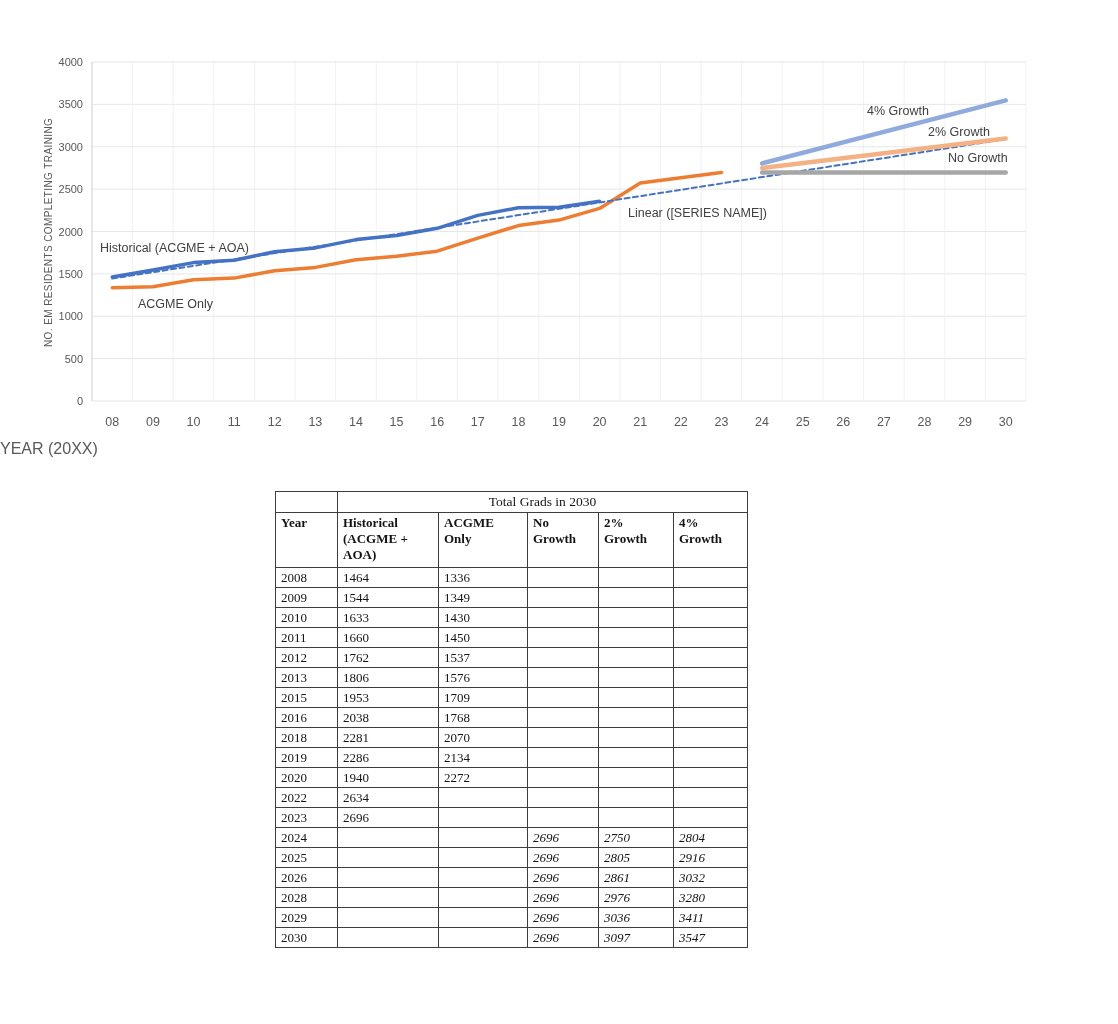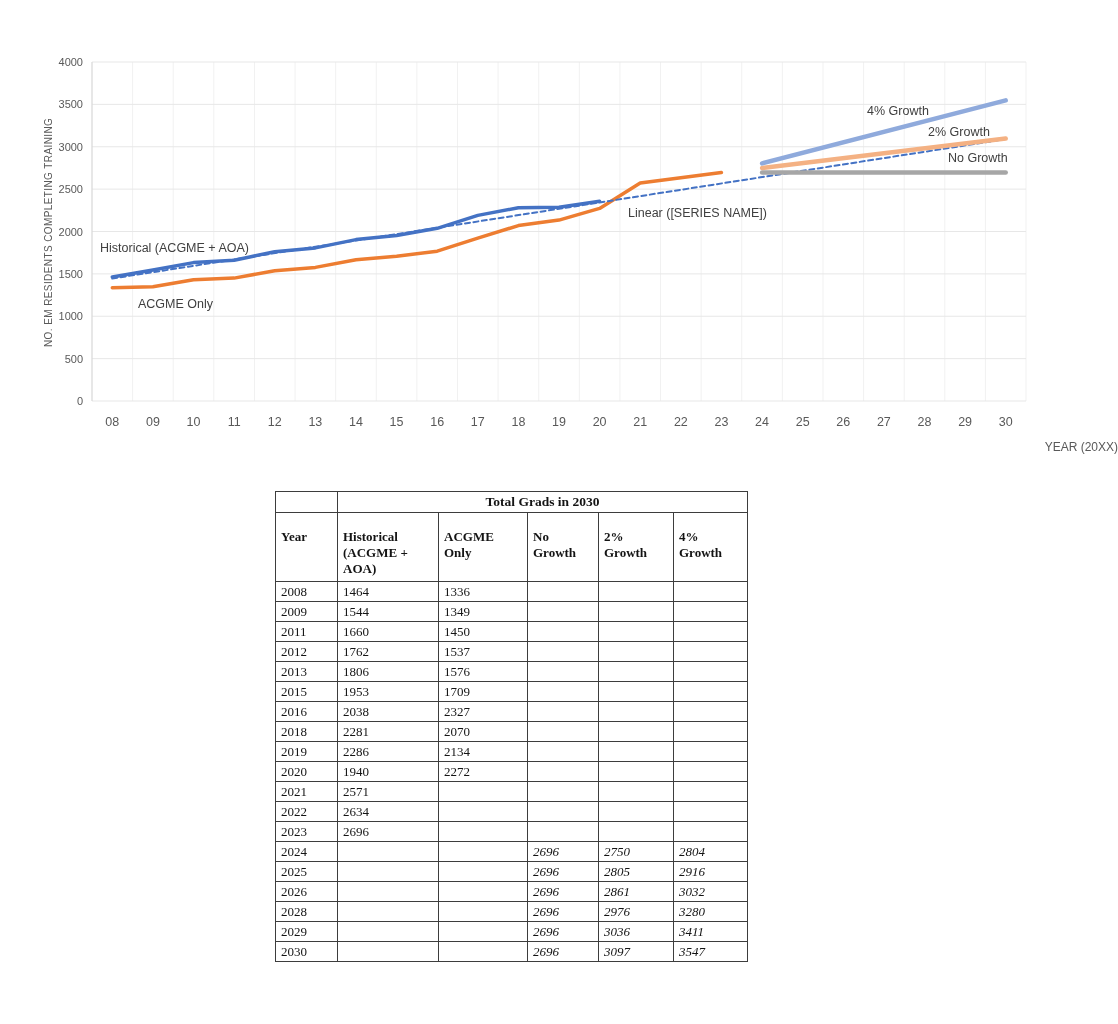--- a/index.html
+++ b/index.html
@@ -1,30 +1,30 @@
 <!DOCTYPE html>
 <html><head>
 <meta charset="utf-8">
 <style>
   html,body{margin:0;padding:0;background:#fff;}
   .page{position:relative;width:1118px;height:1024px;background:#ffffff;overflow:hidden;
         font-family:"Liberation Sans",sans-serif;}
   svg text{font-family:"Liberation Sans",sans-serif;}
   .y-title{position:absolute;left:43px;top:347px;transform:rotate(-90deg);transform-origin:0 0;
            font-size:10px;color:#595959;white-space:nowrap;letter-spacing:.4px;}
-  .x-title{position:absolute;left:0;top:440px;width:1118px;text-align:right;
-           font-size:12px;color:#595959;}
+  .x-title{position:absolute;left:0;top:440px;width:1118px;text-align:left;
+           font-size:16px;color:#595959;}
   .tbl{position:absolute;left:275px;top:491px;}
   table{border-collapse:collapse;table-layout:fixed;width:472px;
         font-family:"Liberation Serif",serif;font-size:13px;color:#141414;}
   td,th{border:1px solid #3d3d3d;padding:0 5px;vertical-align:top;text-align:left;
         overflow:hidden;white-space:normal;}
   .title-row td{height:20px;line-height:20px;}
-  .title-cell{text-align:center;font-weight:bold;font-size:13.5px;}
-  .hdr th{font-weight:bold;line-height:16px;padding-top:16px;height:52px;}
+  .title-cell{text-align:center;font-weight:normal;font-size:13.5px;}
+  .hdr th{font-weight:bold;line-height:16px;padding-top:2px;height:52px;}
   tbody tr{height:20px;margin-left:32px;}
   tbody td{line-height:19px;}
   .it{font-style:italic;}
 </style>
 </head>
 <body>
 
 <div class="page">
   <svg id="chart" width="1118" height="470" viewBox="0 0 1118 470">
       <line x1="92" y1="62" x2="92" y2="401" stroke="#F1F1F1" stroke-width="1"></line>
@@ -143,20 +143,28 @@
           </tr>
           <tr>
             <td>2009</td>
             <td>1544</td>
             <td>1349</td>
             <td></td>
             <td></td>
             <td></td>
           </tr>
           <tr>
+            <td>2010</td>
+            <td>1633</td>
+            <td>1430</td>
+            <td></td>
+            <td></td>
+            <td></td>
+          </tr>
+          <tr>
             <td>2011</td>
             <td>1660</td>
             <td>1450</td>
             <td></td>
             <td></td>
             <td></td>
           </tr>
           <tr>
             <td>2012</td>
             <td>1762</td>
@@ -177,21 +185,21 @@
             <td>2015</td>
             <td>1953</td>
             <td>1709</td>
             <td></td>
             <td></td>
             <td></td>
           </tr>
           <tr>
             <td>2016</td>
             <td>2038</td>
-            <td>2327</td>
+            <td>1768</td>
             <td></td>
             <td></td>
             <td></td>
           </tr>
           <tr>
             <td>2018</td>
             <td>2281</td>
             <td>2070</td>
             <td></td>
             <td></td>
@@ -202,28 +210,20 @@
             <td>2286</td>
             <td>2134</td>
             <td></td>
             <td></td>
             <td></td>
           </tr>
           <tr>
             <td>2020</td>
             <td>1940</td>
             <td>2272</td>
-            <td></td>
-            <td></td>
-            <td></td>
-          </tr>
-          <tr>
-            <td>2021</td>
-            <td>2571</td>
-            <td></td>
             <td></td>
             <td></td>
             <td></td>
           </tr>
           <tr>
             <td>2022</td>
             <td>2634</td>
             <td></td>
             <td></td>
             <td></td>

